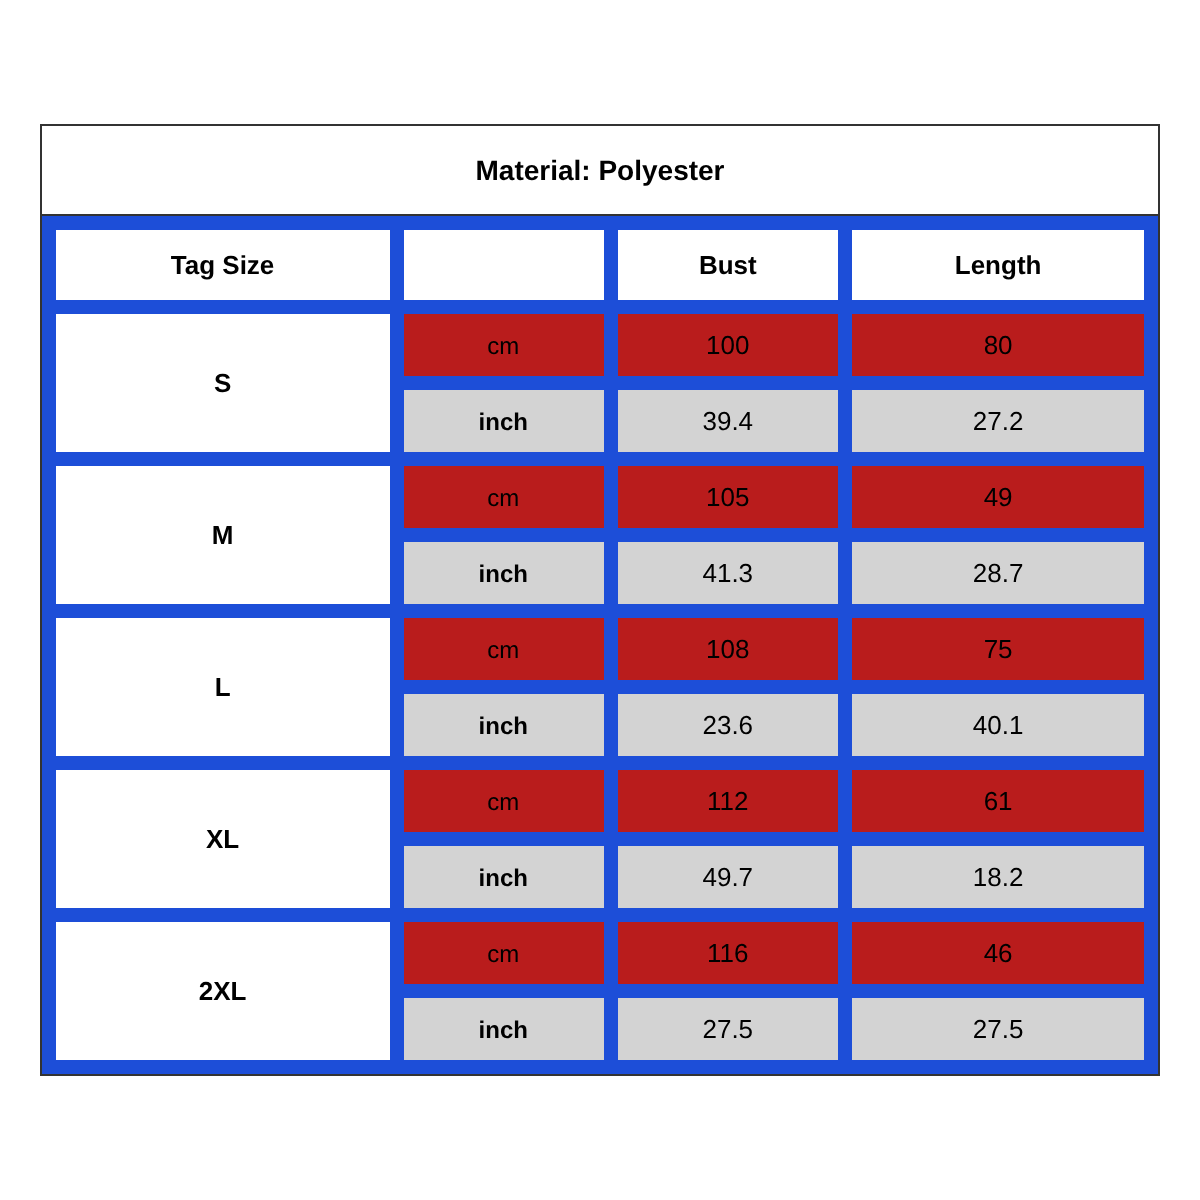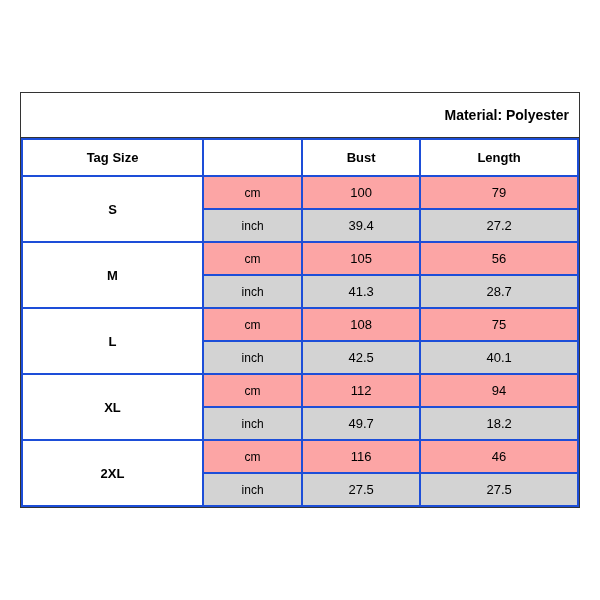--- a/index.html
+++ b/index.html
@@ -18,35 +18,35 @@
       font-family: Arial, sans-serif;
       font-size: 13px;
     }
 
     .container {
       width: 560px;
       border: 1px solid #333;
     }
 
     .title-row {
-      text-align: right;
+      text-align: center;
       padding: 14px 10px;
       font-weight: bold;
       font-size: 14px;
       border-bottom: 1px solid #333;
       background: #fff;
     }
 
     table {
       width: 100%;
       border-collapse: collapse;
     }
 
     table th, table td {
-      border: 2px solid #1d4ed8;
+      border: 7px solid #1d4ed8;
       text-align: center;
       padding: 8px 6px;
       font-size: 13px;
     }
 
     thead th {
       font-weight: bold;
       background: #fff;
       padding: 10px 6px;
     }
@@ -55,29 +55,29 @@
       font-weight: bold;
       font-size: 13px;
       vertical-align: middle;
     }
 
     .unit-cell {
       font-size: 12px;
     }
 
     .unit-cell.inch {
-      font-weight: normal;
+      font-weight: bold;
     }
 
     .shaded {
       background-color: #d3d3d3;
     }
 
     .white-bg {
-      background-color: #fca5a5;
+      background-color: #b91c1c;
     }
 
     td.tag-size-cell {
       background: #fff;
     }
   </style>
 </head>
 <body>
 
 <div class="container">
@@ -89,54 +89,54 @@
         <th></th>
         <th>Bust</th>
         <th>Length</th>
       </tr>
     </thead>
     <tbody id="table-body">
     <tr>
           <td rowspan="2" class="tag-size-cell">S</td>
           <td class="unit-cell white-bg">cm</td>
           <td class="white-bg">100</td>
-          <td class="white-bg">79</td>
+          <td class="white-bg">80</td>
         </tr>
         <tr>
           <td class="unit-cell inch shaded">inch</td>
           <td class="shaded">39.4</td>
           <td class="shaded">27.2</td>
         </tr>
         <tr>
           <td rowspan="2" class="tag-size-cell">M</td>
           <td class="unit-cell white-bg">cm</td>
           <td class="white-bg">105</td>
-          <td class="white-bg">56</td>
+          <td class="white-bg">49</td>
         </tr>
         <tr>
           <td class="unit-cell inch shaded">inch</td>
           <td class="shaded">41.3</td>
           <td class="shaded">28.7</td>
         </tr>
         <tr>
           <td rowspan="2" class="tag-size-cell">L</td>
           <td class="unit-cell white-bg">cm</td>
           <td class="white-bg">108</td>
           <td class="white-bg">75</td>
         </tr>
         <tr>
           <td class="unit-cell inch shaded">inch</td>
-          <td class="shaded">42.5</td>
+          <td class="shaded">23.6</td>
           <td class="shaded">40.1</td>
         </tr>
         <tr>
           <td rowspan="2" class="tag-size-cell">XL</td>
           <td class="unit-cell white-bg">cm</td>
           <td class="white-bg">112</td>
-          <td class="white-bg">94</td>
+          <td class="white-bg">61</td>
         </tr>
         <tr>
           <td class="unit-cell inch shaded">inch</td>
           <td class="shaded">49.7</td>
           <td class="shaded">18.2</td>
         </tr>
         <tr>
           <td rowspan="2" class="tag-size-cell">2XL</td>
           <td class="unit-cell white-bg">cm</td>
           <td class="white-bg">116</td>

